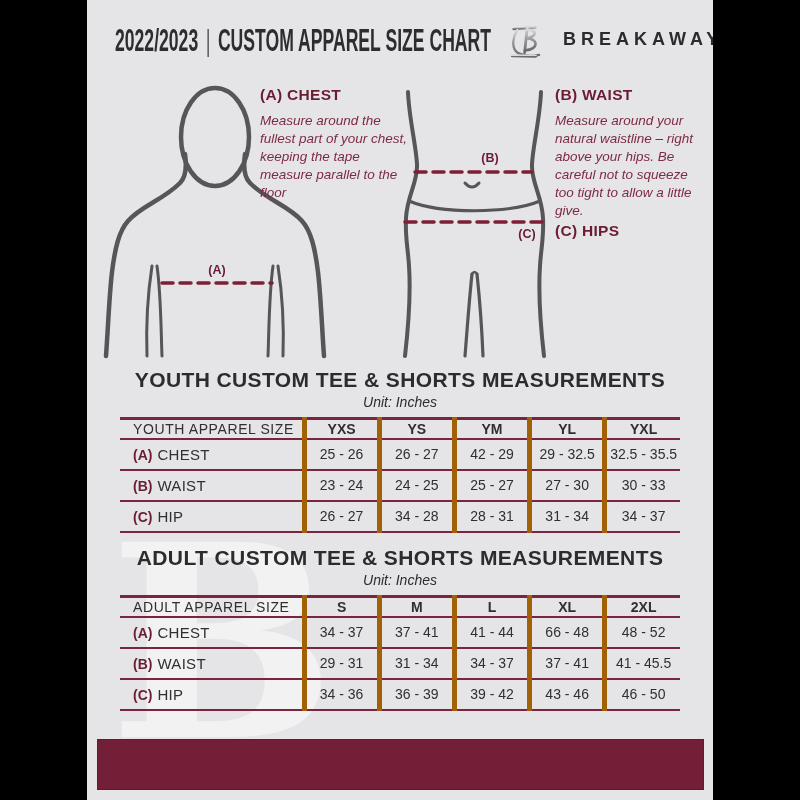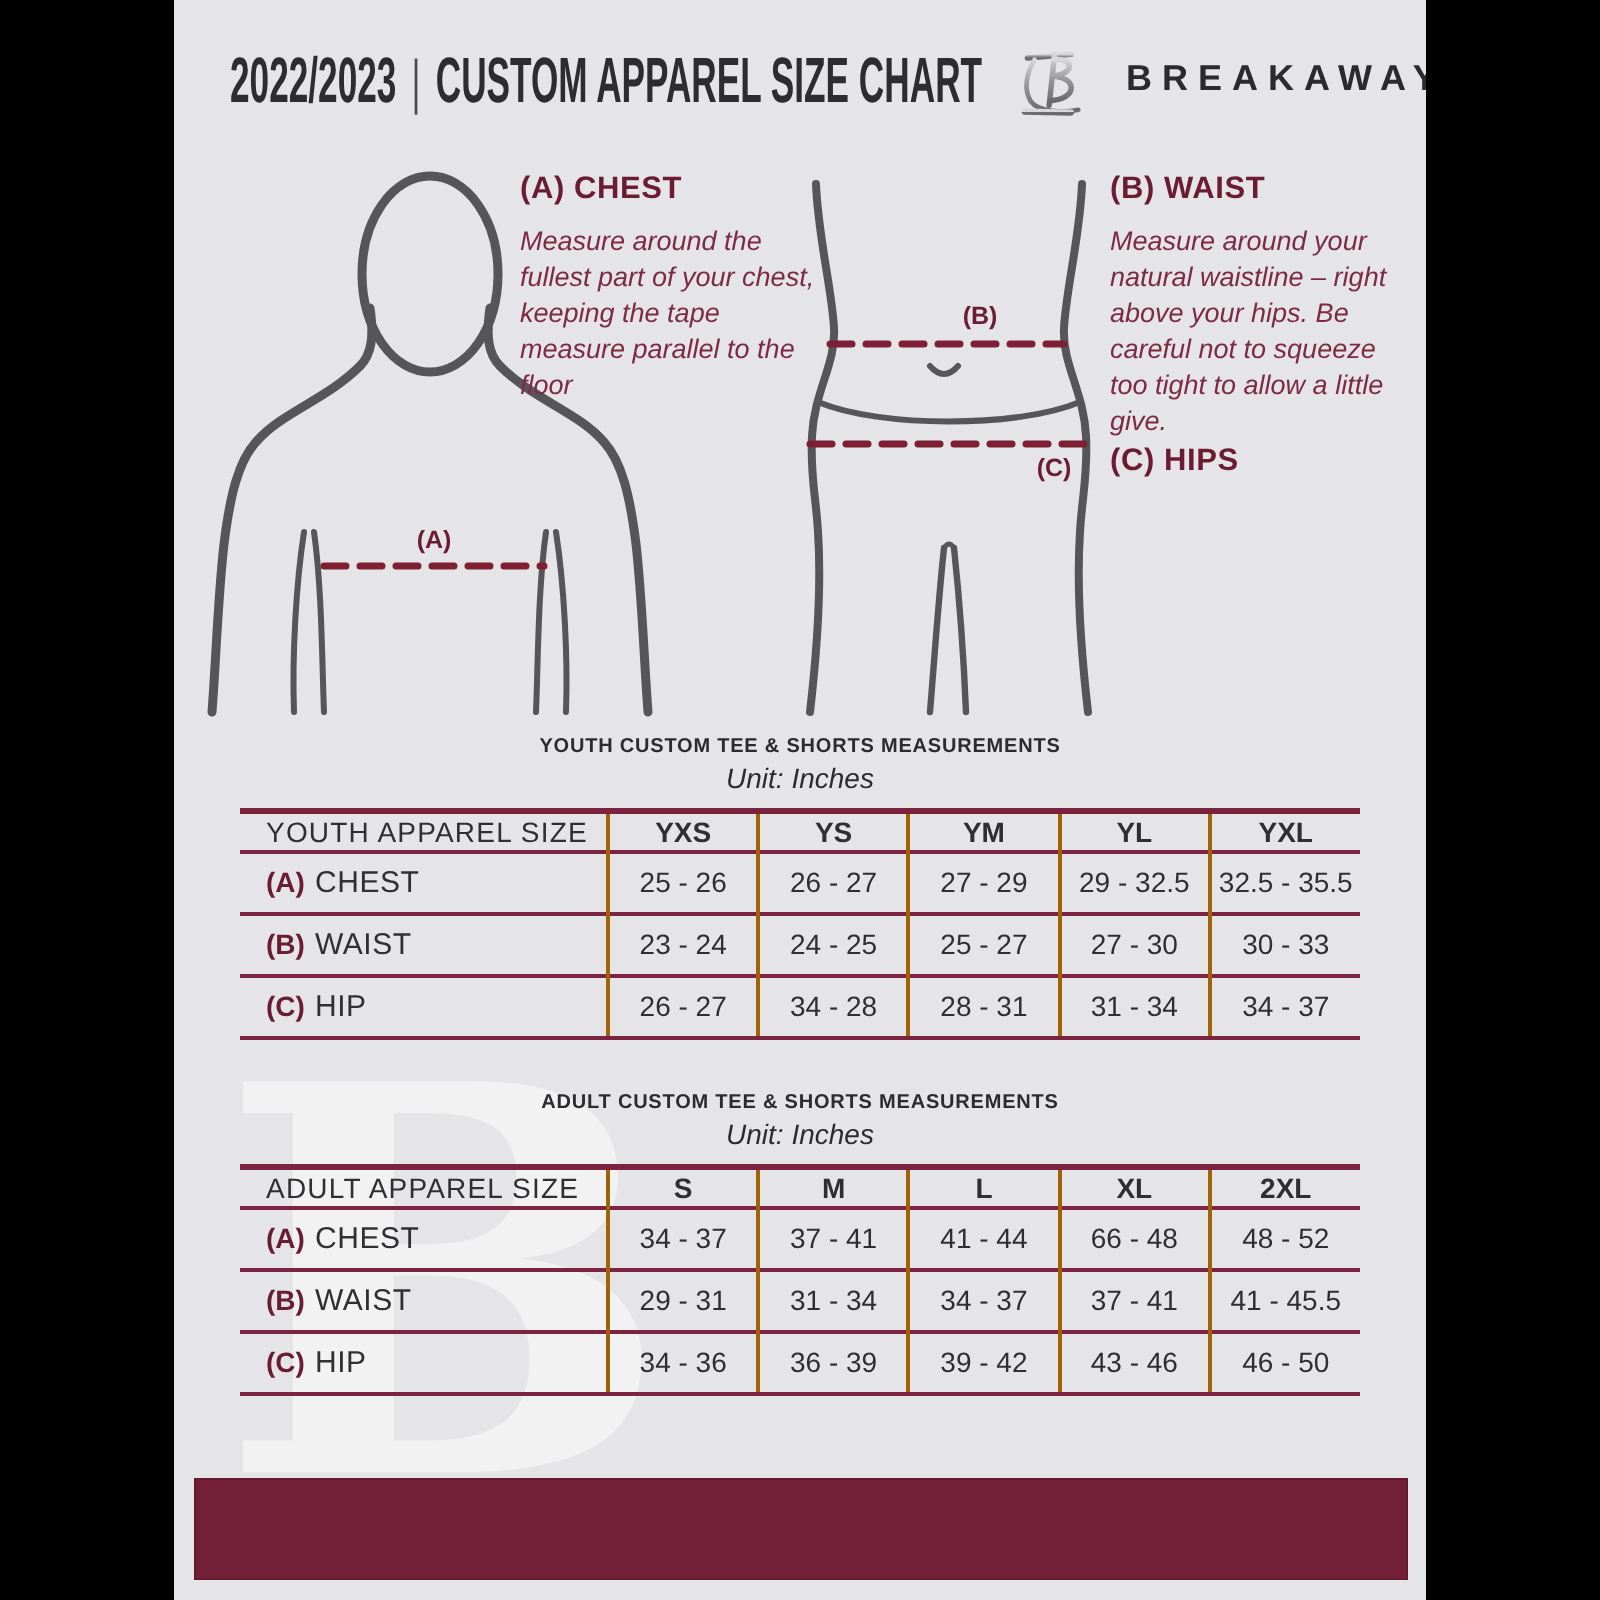--- a/index.html
+++ b/index.html
@@ -28,28 +28,28 @@
 
   .fig { position:absolute; }
   .fig-chest { left:10px; top:80px; }
   .fig-hip { left:308px; top:90px; }
   .diagram-label { font:700 12.5px "Liberation Sans", sans-serif; fill:#6b1c33; }
 
   
   .section { position:absolute; left:0; width:626px; z-index:2; }
   .section-youth { top:368px; }
   .section-adult { top:546px; }
-  .sec-title { text-align:center; font-size:10px; font-weight:700; color:#2c2c2e; letter-spacing:0.4px; }
+  .sec-title { text-align:center; font-size:21px; font-weight:700; color:#2c2c2e; letter-spacing:0.4px; }
   .sec-unit { text-align:center; font-size:14px; font-style:italic; color:#2c2c2e; margin-top:2px; }
   table.size-table { border-collapse:collapse; width:560px; margin:7px auto 0; table-layout:fixed; }
   .size-table td { border-top:2px solid #7c2340; height:31px; vertical-align:middle; text-align:center;
                    font-size:14px; color:#2f2f31; }
   .size-table tr:first-child td { border-top:3px solid #7c2340; height:20px; }
   .size-table tr:last-child td { border-bottom:2.5px solid #7c2340; }
-  .size-table td + td { border-left:2px solid #a16207; }
+  .size-table td + td { border-left:5px solid #a16207; }
   .size-table td.c-lbl { text-align:left; padding-left:13px; width:184px; }
   .hdr-lbl { font-size:14.5px; letter-spacing:0.6px; color:#3a3a3c; }
   .size-hdr { font-weight:700; font-size:14.5px; color:#28282a; }
   .pfx { font-weight:700; color:#6b1c33; margin-right:5px; }
   .row-lbl { font-size:15px; letter-spacing:0.3px; color:#303032; }
 
   
   .watermark { position:absolute; left:22px; top:538px; z-index:1;
     font-family:"DejaVu Serif", serif; font-weight:700; font-size:268px; line-height:0.78;
     color:rgba(255,255,255,0.5); user-select:none; }
@@ -157,21 +157,21 @@
           <td class="size-hdr">YXS</td>
           <td class="size-hdr">YS</td>
           <td class="size-hdr">YM</td>
           <td class="size-hdr">YL</td>
           <td class="size-hdr">YXL</td>
         </tr>
         <tr>
           <td class="c-lbl"><span class="pfx">(A)</span><span class="row-lbl">CHEST</span></td>
           <td>25 - 26</td>
           <td>26 - 27</td>
-          <td>27 - 29</td>
+          <td>42 - 29</td>
           <td>29 - 32.5</td>
           <td>32.5 - 35.5</td>
         </tr>
         <tr>
           <td class="c-lbl"><span class="pfx">(B)</span><span class="row-lbl">WAIST</span></td>
           <td>23 - 24</td>
           <td>24 - 25</td>
           <td>25 - 27</td>
           <td>27 - 30</td>
           <td>30 - 33</td>

